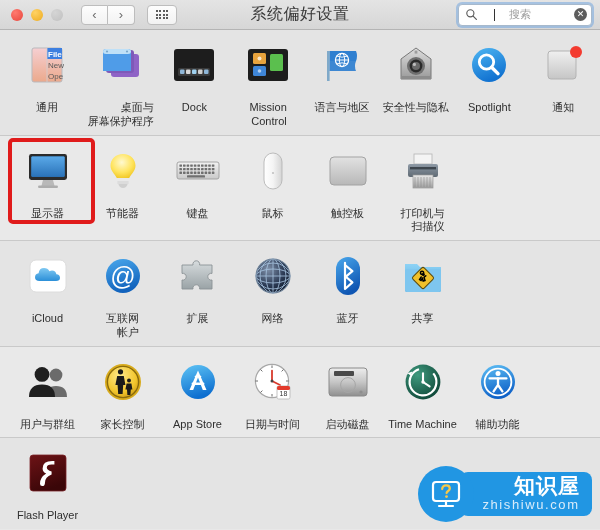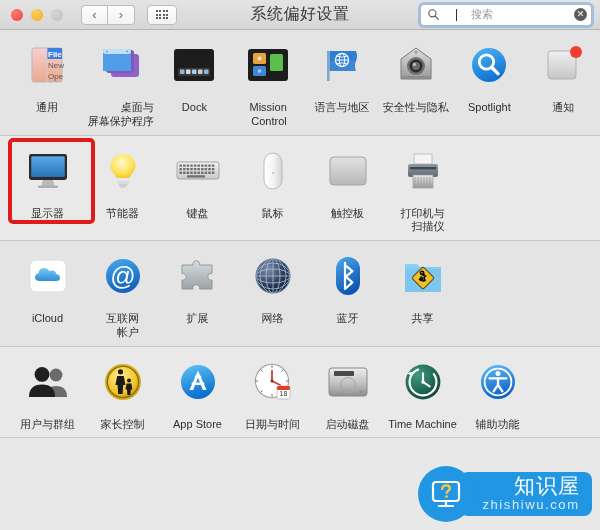--- a/index.html
+++ b/index.html
@@ -96,21 +96,21 @@
     text-align: center;
     font-size: 16px;
     color: #3a3a3a;
     letter-spacing: 0.5px;
     pointer-events: none;
   }
 
   .searchwrap {
     margin-left: auto;
     position: relative;
-    width: 172px;
+    width: 134px;
     height: 22px;
     background: #fff;
     border: 1px solid #a7b9cc;
     border-radius: 4px;
     box-shadow: 0 0 0 2px rgba(116,168,224,0.55);
     display: flex;
     align-items: center;
     padding: 0 4px;
     z-index: 5;
     gap: 12px;
@@ -238,21 +238,21 @@
     border-radius: 8px;
     padding: 3px 12px 3px 22px;
     display: flex;
     flex-direction: column;
     justify-content: center;
     z-index: 1;
   }
   .wm-cn {
     color: #fff;
     font-size: 21px;
-    font-weight: normal;
+    font-weight: bold;
     letter-spacing: 1px;
     line-height: 1.05;
     font-family: "DejaVu Sans", sans-serif;
     margin-left: 32px;
   }
   .wm-url {
     color: #d9ecfa;
     font-size: 13px;
     letter-spacing: 1.6px;
     line-height: 1.2;
@@ -826,20 +826,39 @@
       <circle cx="20" cy="20" r="13.4" fill="none" stroke="#ffffff" stroke-width="1.8"></circle>
       <circle cx="20" cy="11.6" r="2.5" fill="#ffffff"></circle>
       <path d="M11.6 16.4 H28.4" stroke="#ffffff" stroke-width="2.3" stroke-linecap="round"></path>
       <path d="M20 16.4 V23 L15.6 29.4 M20 23 L24.4 29.4" fill="none" stroke="#ffffff" stroke-width="2.3" stroke-linecap="round"></path>
     </svg>
               </div>
               <div class="plabel">辅助功能</div>
             </div>
           </div>
         </div>
+        <div class="prow last">
+          <div class="rowitems">
+            <div class="pane">
+              <div class="icon-slot">
+                <svg width="40" height="40" viewBox="0 0 40 40">
+      <defs>
+                    <linearGradient id="flg" x1="0" y1="0" x2="0.4" y2="1">
+        <stop offset="0" stop-color="#6d1316"></stop>
+                      <stop offset="1" stop-color="#3a0608"></stop>
+                    </linearGradient>
+                  </defs>
+      <rect x="2" y="2" width="36" height="36" rx="3" fill="url(#flg)" stroke="#7a2226" stroke-width="0.8"></rect>
+      <path d="M24.4 8 Q14.6 8 14.6 15.4 Q14.6 19 18.2 20.6 Q12 24.4 12 30.8 Q12 33 14.2 33 Q17 33 17 29.4 Q17 24.4 23.6 21.6 L23.6 18.6 Q18.8 17 18.8 14.6 Q18.8 11.6 23.6 11.6 L26.4 11.6 L26.4 8 Z" fill="#ffffff"></path>
+    </svg>
+              </div>
+              <div class="plabel">Flash Player</div>
+            </div>
+          </div>
+        </div>
       </div>
   </div>
 
   <div class="watermark">
     <div class="wm-circle">
       <svg width="34" height="34" viewBox="0 0 34 34">
         <rect x="4" y="5" width="26" height="19" rx="3" fill="none" stroke="#ffffff" stroke-width="2.2"></rect>
         <line x1="17" y1="24" x2="17" y2="28" stroke="#ffffff" stroke-width="2.2"></line>
         <line x1="10" y1="29" x2="24" y2="29" stroke="#ffffff" stroke-width="2.2" stroke-linecap="round"></line>
         <path d="M13.2 12.0c0-2.3 1.8-3.7 3.9-3.7 2.1 0 3.7 1.3 3.7 3.2 0 2.4-3.2 2.5-3.2 4.6" fill="none" stroke="#f7c84a" stroke-width="2.3" stroke-linecap="round"></path>

